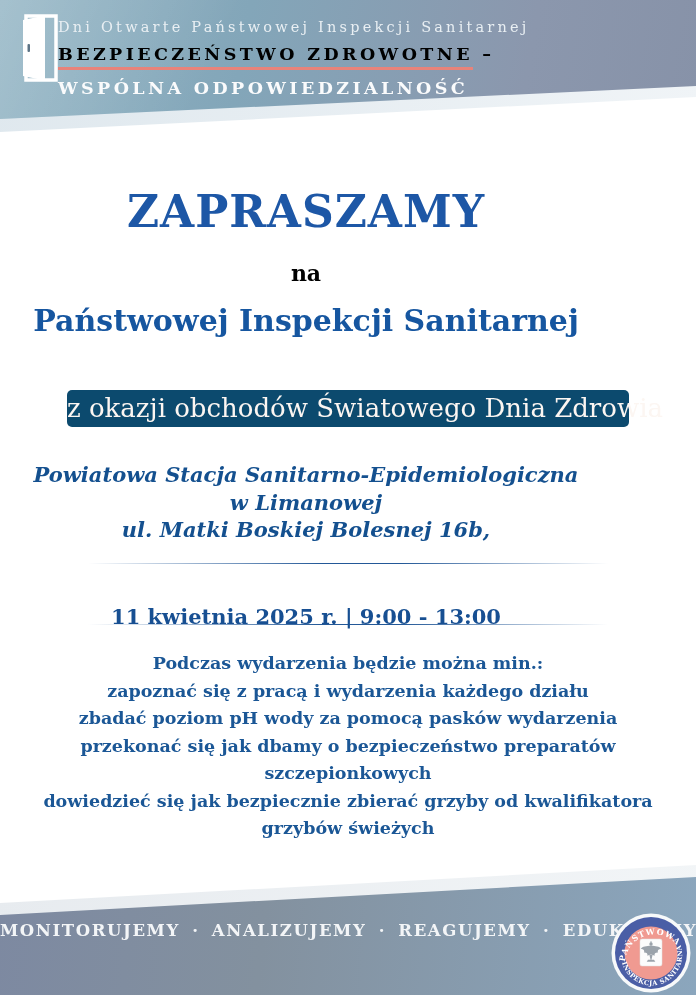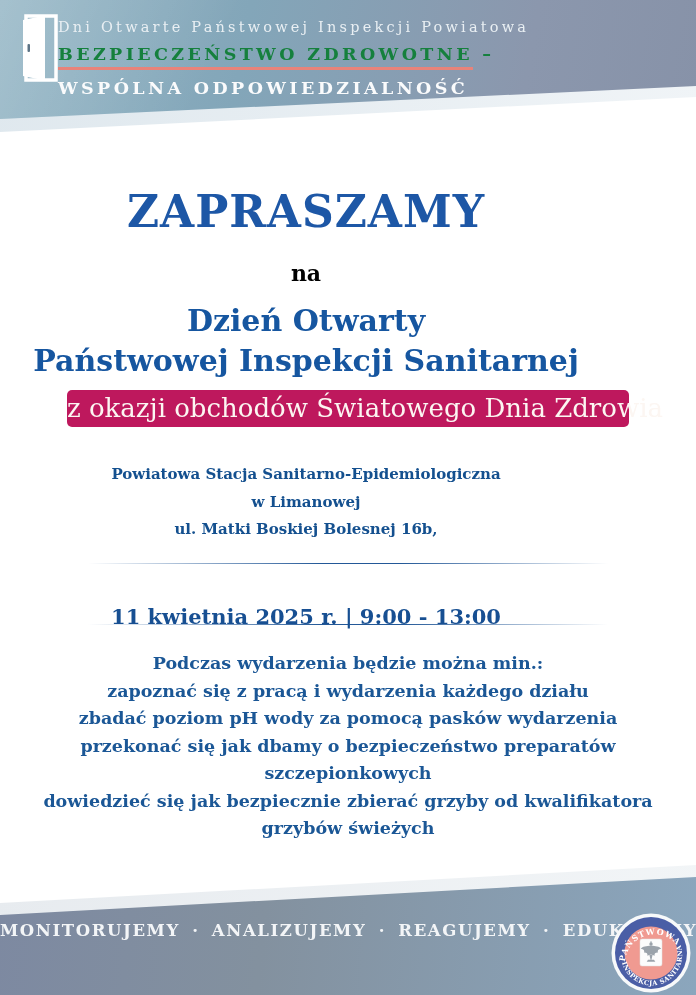--- a/index.html
+++ b/index.html
@@ -16,34 +16,34 @@
   .header-band{
     position:absolute;top:0;left:0;width:696px;height:135px;
     background:
       linear-gradient(115deg,rgba(255,255,255,.20),rgba(255,255,255,0) 32%),
       linear-gradient(100deg,#8fb2c2 0%,#83a6b9 35%,#8b97ad 75%,#8792a8 100%);
     clip-path:polygon(0 0,696px 0,696px 86px,0 119px);
   }
   .door-icon{position:absolute;top:13px;left:18px;}
   .header-text{position:absolute;top:19px;left:58px;color:#eef2f5;white-space:nowrap;}
   .h-line1{font-size:14.5px;letter-spacing:3.2px;font-weight:400;color:#e9eff3;}
-  .h-line2{font-size:17.5px;font-weight:700;letter-spacing:3.4px;color:#15803d;margin-top:9px;}
+  .h-line2{font-size:17.5px;font-weight:700;letter-spacing:3.4px;color:#000000;margin-top:9px;}
   .h-line2 .ul{border-bottom:3px solid #e8837a;padding-bottom:3px;display:inline-block;}
   .h-line3{font-size:17.5px;font-weight:700;letter-spacing:3.4px;color:#fafbfc;margin-top:8px;}
   
   .ctr{position:absolute;left:0;width:612px;text-align:center;}
   .zapraszamy{top:186px;font-size:44px;font-weight:700;color:#1d57a6;letter-spacing:1px;}
   .na{top:260px;font-size:22px;font-weight:700;color:#000000;}
   .event-title{top:301px;font-size:30px;font-weight:700;color:#1656a0;line-height:40px;}
   .banner{
     position:absolute;top:390px;left:67px;width:562px;height:37px;
-    background:#be185d;border-radius:5px;color:#fcf6f2;
+    background:#0c4a6e;border-radius:5px;color:#fcf6f2;
     font-size:26px;font-weight:400;text-align:center;line-height:37px;white-space:nowrap;
   }
-  .venue{top:461px;font-size:15px;font-weight:700;color:#14508f;line-height:27.5px;}
+  .venue{top:461px;font-size:21px;font-weight:700;color:#14508f;line-height:27.5px;font-style:italic;}
   .divider{
     position:absolute;left:88px;width:520px;height:1px;
     background:linear-gradient(to right,rgba(23,79,146,0),rgba(23,79,146,.95) 45%,rgba(23,79,146,.95) 60%,rgba(23,79,146,0));
   }
   .div1{top:563px;} .div2{top:624px;}
   .datetime{top:604px;font-size:21px;font-weight:700;color:#174f92;}
   .details{top:650px;left:28px;width:640px;font-size:17.5px;font-weight:700;color:#1b5796;line-height:27.5px;}
   .more-note{position:absolute;top:847px;right:42px;font-size:16.5px;font-weight:700;color:#1b5796;margin-top:34px;}
   
   .footer{position:absolute;left:0;bottom:0;width:696px;height:140px;}
@@ -70,30 +70,29 @@
   <div class="header-strip"></div>
   <div class="header-band"></div>
 
   <svg class="door-icon" width="42" height="70" viewBox="0 0 42 70">
     <rect x="8" y="3" width="30" height="64" fill="none" stroke="#ffffff" stroke-width="3.5"></rect>
     <polygon points="5,7 27,2.5 27,67.5 5,63" fill="#ffffff"></polygon>
     <rect x="9.5" y="31" width="2.5" height="8" rx="1" fill="#5d7486"></rect>
   </svg>
 
   <div class="header-text">
-    <div class="h-line1">Dni Otwarte Państwowej Inspekcji Powiatowa</div>
+    <div class="h-line1">Dni Otwarte Państwowej Inspekcji Sanitarnej</div>
     <div class="h-line2"><span class="ul">BEZPIECZEŃSTWO ZDROWOTNE</span><span> –</span></div>
     <div class="h-line3">WSPÓLNA ODPOWIEDZIALNOŚĆ</div>
   </div>
 
   <div class="ctr zapraszamy">ZAPRASZAMY</div>
   <div class="ctr na">na</div>
 
   <div class="ctr event-title">
-    <div>Dzień Otwarty</div>
     <div>Państwowej Inspekcji Sanitarnej</div>
   </div>
 
   <div class="banner">z okazji obchodów Światowego Dnia Zdrowia</div>
 
   <div class="ctr venue">
     <div>Powiatowa Stacja Sanitarno-Epidemiologiczna</div>
     <div>w Limanowej</div>
     <div>ul. Matki Boskiej Bolesnej 16b,</div>
   </div>

